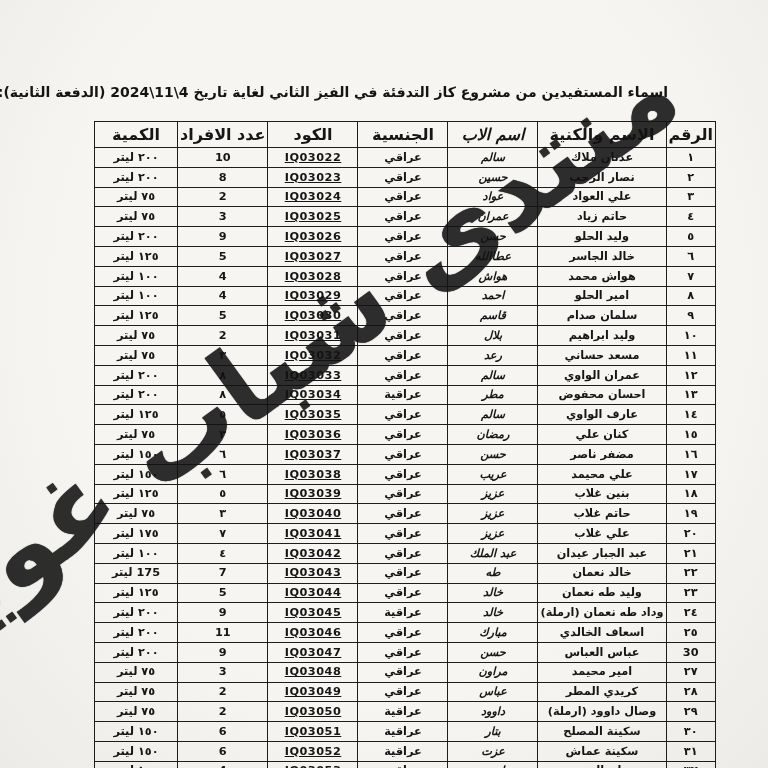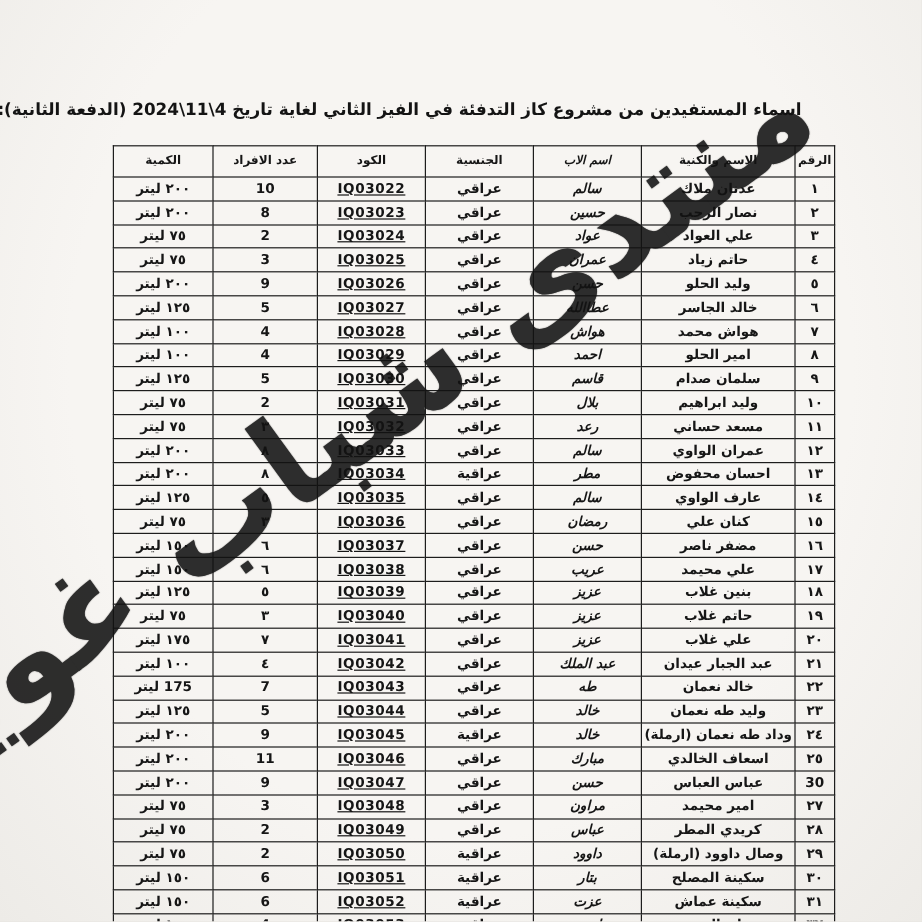--- a/index.html
+++ b/index.html
@@ -41,21 +41,21 @@
     background:transparent;
   }
   table.benef th, table.benef td{
     border:1.6px solid #1d1d1d;
     text-align:center; vertical-align:middle;
     color:#161616;
     padding:0 2px;
     overflow:hidden; white-space:nowrap;
   }
   table.benef th{
-    height:26px; font-size:10px; font-weight:bold;
+    height:26px; font-size:16px; font-weight:bold;
   }
   table.benef td{
     height:19.8px; font-size:11.3px; font-weight:bold; line-height:1;
   }
   
   table.benef th:nth-child(1), table.benef td:nth-child(1){ width:29px;margin-left:32px; }
   table.benef th:nth-child(2), table.benef td:nth-child(2){ width:116px;margin-left:30px; }
   table.benef th:nth-child(3), table.benef td:nth-child(3){ width:90px;font-style:italic; }
   table.benef th:nth-child(4), table.benef td:nth-child(4){ width:90px; }
   table.benef th:nth-child(5), table.benef td:nth-child(5){ width:90px;margin-left:16px; }

